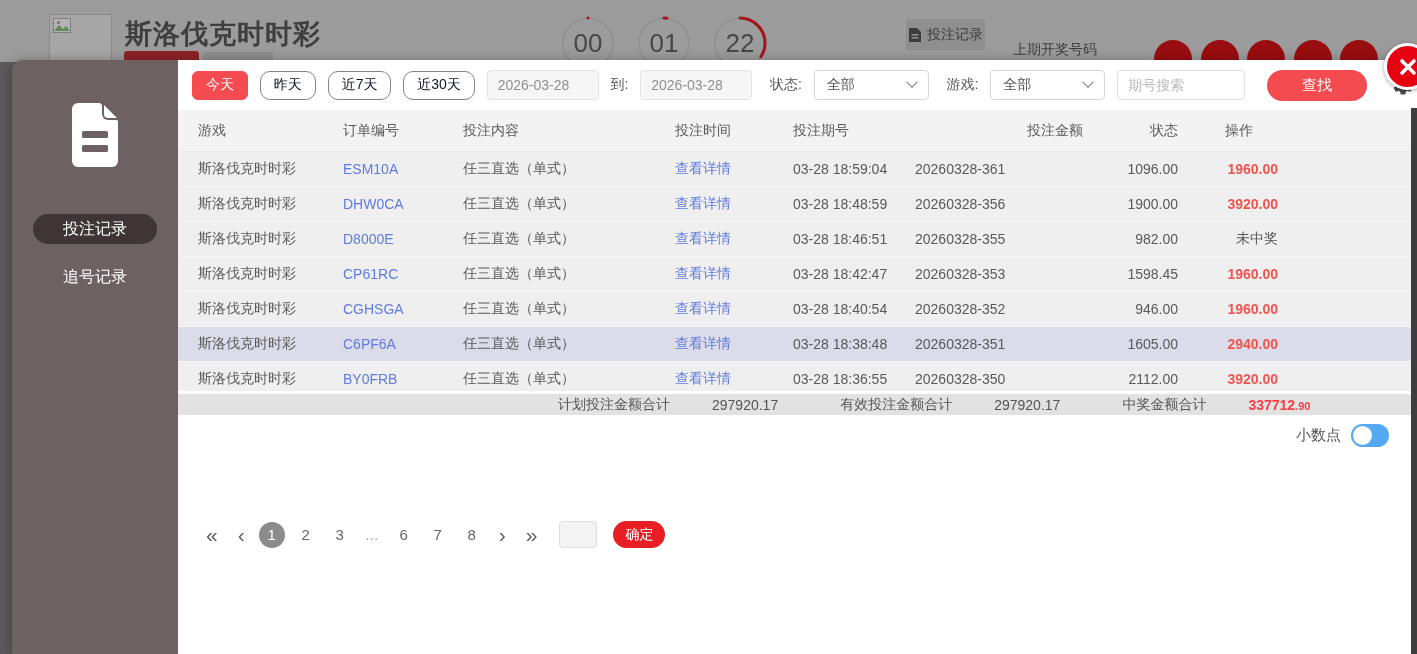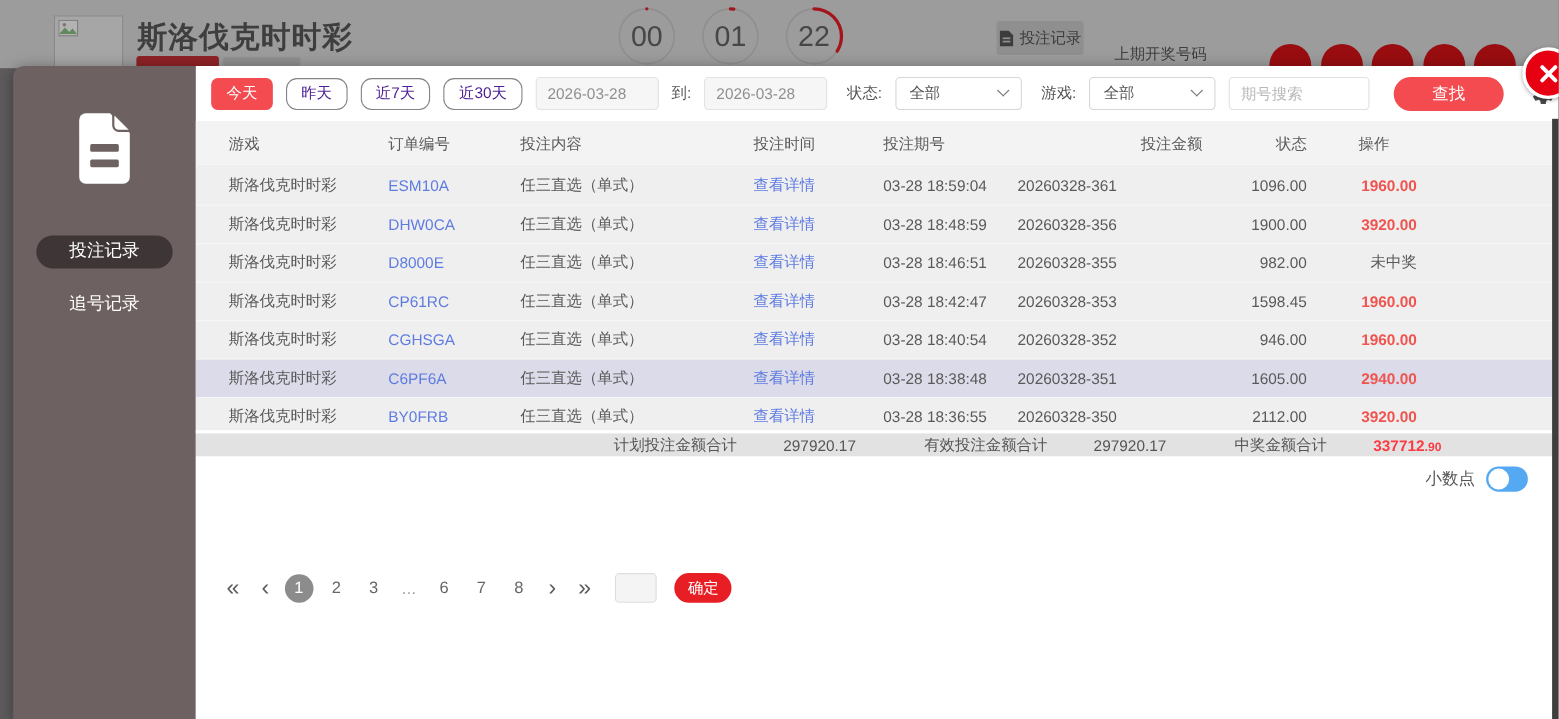--- a/index.html
+++ b/index.html
@@ -8,47 +8,47 @@
     position:relative; background:#5d5b5b;
     font-family:"Liberation Sans","DejaVu Sans",sans-serif;
   }
   
   .bg-header { position:absolute; left:0; top:0; width:1417px; height:62px; background:#9c9c9c; }
   .logo-box { position:absolute; left:49px; top:14px; width:63px; height:48px; background:#a6a6a6; border:1px solid #8a8a8a; padding:3px; }
   .bg-title { position:absolute; left:125px; top:16px; font-size:27px; font-weight:bold; color:#3e3e3e; letter-spacing:1px; }
   .bg-btn-red  { position:absolute; left:124px; top:51px; width:75px; height:11px; background:#8e2226; border-radius:3px 3px 0 0; }
   .bg-btn-gray { position:absolute; left:202px; top:51px; width:72px; height:11px; background:#8f8f8f; border:1px solid #9b9b9b; border-radius:3px 3px 0 0; }
   .deadline { position:absolute; left:424px; top:22px; font-size:14px; color:#424242; line-height:22px; }
-  .cd { position:absolute; top:5px; width:56px; height:56px; }
+  .cd { position:absolute; top:15px; width:56px; height:56px; }
   .cd svg { position:absolute; left:0; top:0; }
   .cd .num { position:absolute; width:56px; text-align:center; top:13px; font-size:26px; color:#474747; }
   .record-btn { position:absolute; left:905px; top:18px; width:81px; height:33px; background:#8f8f8f; border:1px solid #9c9c9c; border-radius:4px; display:flex; align-items:center; justify-content:center; gap:5px; font-size:14px; color:#3c3c3c; }
   .last-draw { position:absolute; left:1013px; top:41px; font-size:14px; color:#3f3f3f; }
   .ball { position:absolute; top:40px; width:38px; height:38px; border-radius:50%; background:#990d10; }
   
   .modal { position:absolute; left:12px; top:60px; width:1405px; height:594px; display:flex; border-top-left-radius:10px; overflow:hidden; box-shadow:0 2px 14px rgba(0,0,0,.35); }
   .sidebar { width:166px; flex:0 0 166px; background:#6e6161; display:flex; flex-direction:column; align-items:center; padding-top:42px; }
   .sidebar .doc { margin-bottom:46px; }
   .side-item { width:124px; height:30px; line-height:30px; text-align:center; color:#fff; font-size:16px; margin-bottom:18px; cursor:pointer; }
   .side-item.active { background:#3e3636; border-radius:16px; }
   .content { flex:1; background:#fff; display:flex; flex-direction:column; position:relative; }
   
   .filterbar { height:50px; display:flex; align-items:center; padding-left:14px; gap:11px; flex:0 0 50px;justify-content:space-between; }
-  .qbtn { height:29px; padding:0 13px; background:#fff; border:1px solid #848484; border-radius:10px; font-size:14px; color:#4c1d95; display:flex; align-items:center; cursor:pointer; }
+  .qbtn { height:29px; padding:0 13px; background:#fff; border:1px solid #848484; border-radius:10px; font-size:14px; color:#0f172a; display:flex; align-items:center; cursor:pointer; }
   .qbtn.active { background:#f34b50; border-color:#f34b50; color:#fff; border-radius:6px; }
   .date-input { width:112px; height:30px; background:#f7f6f6; border:1px solid #e3e3e3; border-radius:4px; color:#8f8f8f; font-size:14px; padding-left:10px; font-family:inherit; }
   .flabel { font-size:14px; color:#555; }
   .fselect { width:115px; height:30px; border:1px solid #d6d6d6; border-radius:4px; background:#fff; display:flex; align-items:center; justify-content:space-between; padding:0 12px; font-size:14px; color:#555; cursor:pointer; }
   .chev { width:8px; height:8px; border-right:1.6px solid #7a7a7a; border-bottom:1.6px solid #7a7a7a; transform:rotate(45deg) translate(-2px,-2px); }
   .search-input { width:128px; height:30px; border:1px solid #e0e0e0; border-radius:4px; font-size:14px; padding-left:10px; font-family:inherit; color:#555; }
   .search-input::placeholder { color:#b9b9b9; }
   .search-btn { width:100px; height:31px; margin-left:10px; border:none; border-radius:16px; background:#f34b50; color:#ffffff; font-size:15px; cursor:pointer; font-family:inherit; }
   .gear { margin-left:12px; width:26px; height:26px; cursor:pointer; display:flex; align-items:center; }
   
-  .tgrid { display:grid; grid-template-columns:165px 120px 212px 118px 122px 168px 95px 100px 1fr; align-items:center;padding-left:10px; }
+  .tgrid { display:grid; grid-template-columns:165px 120px 212px 118px 122px 168px 95px 100px 1fr; align-items:center; }
   .theader { height:42px; flex:0 0 42px; background:#f4f3f4; font-size:14px; color:#5a5a5a; border-bottom:1px solid #eaeaea; }
   .tbody { flex:1; background:#f0eff0; overflow:hidden; }
   .trow { height:35px; font-size:14px; color:#595959; border-bottom:1px solid #f7f7f7; cursor:default; }
   .trow.hl { background:#dcdbe9; }
   .c { white-space:nowrap; overflow:hidden; }
   .c-game { padding-left:20px; }
   .hcell-game { padding-left:20px; }
   .c a { color:#5e7ce0; text-decoration:none; cursor:pointer; }
   .c-amount, .hcell-amount { text-align:right; }
   .c-status, .hcell-status { text-align:right; }

